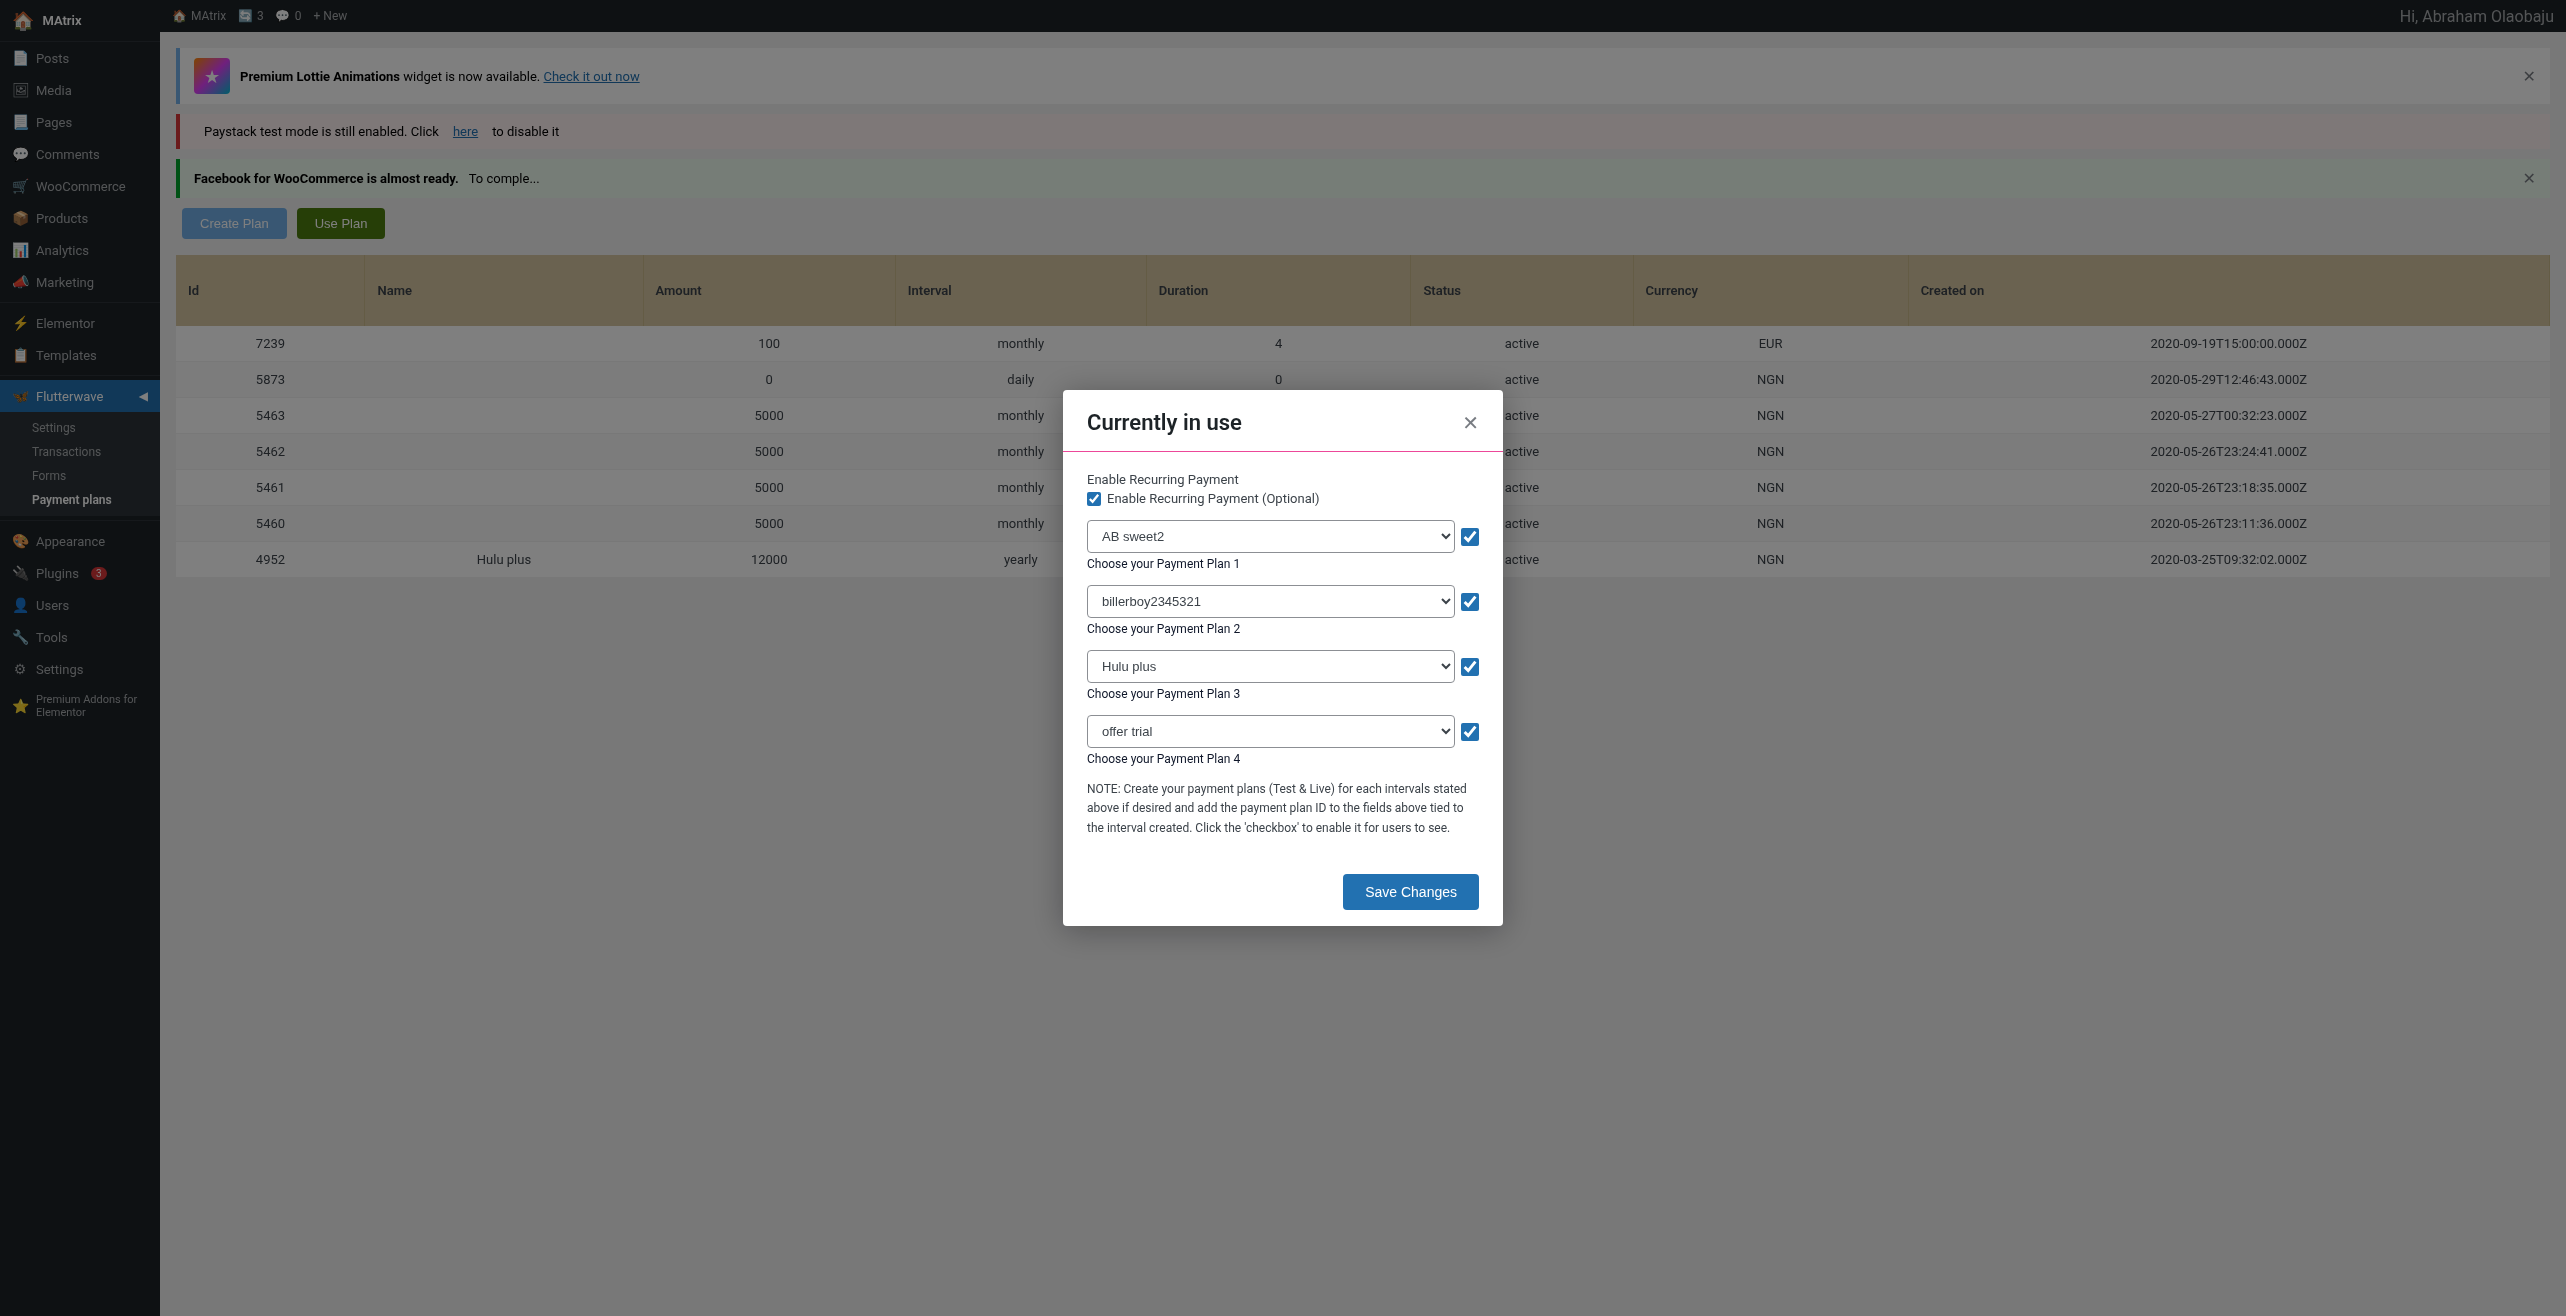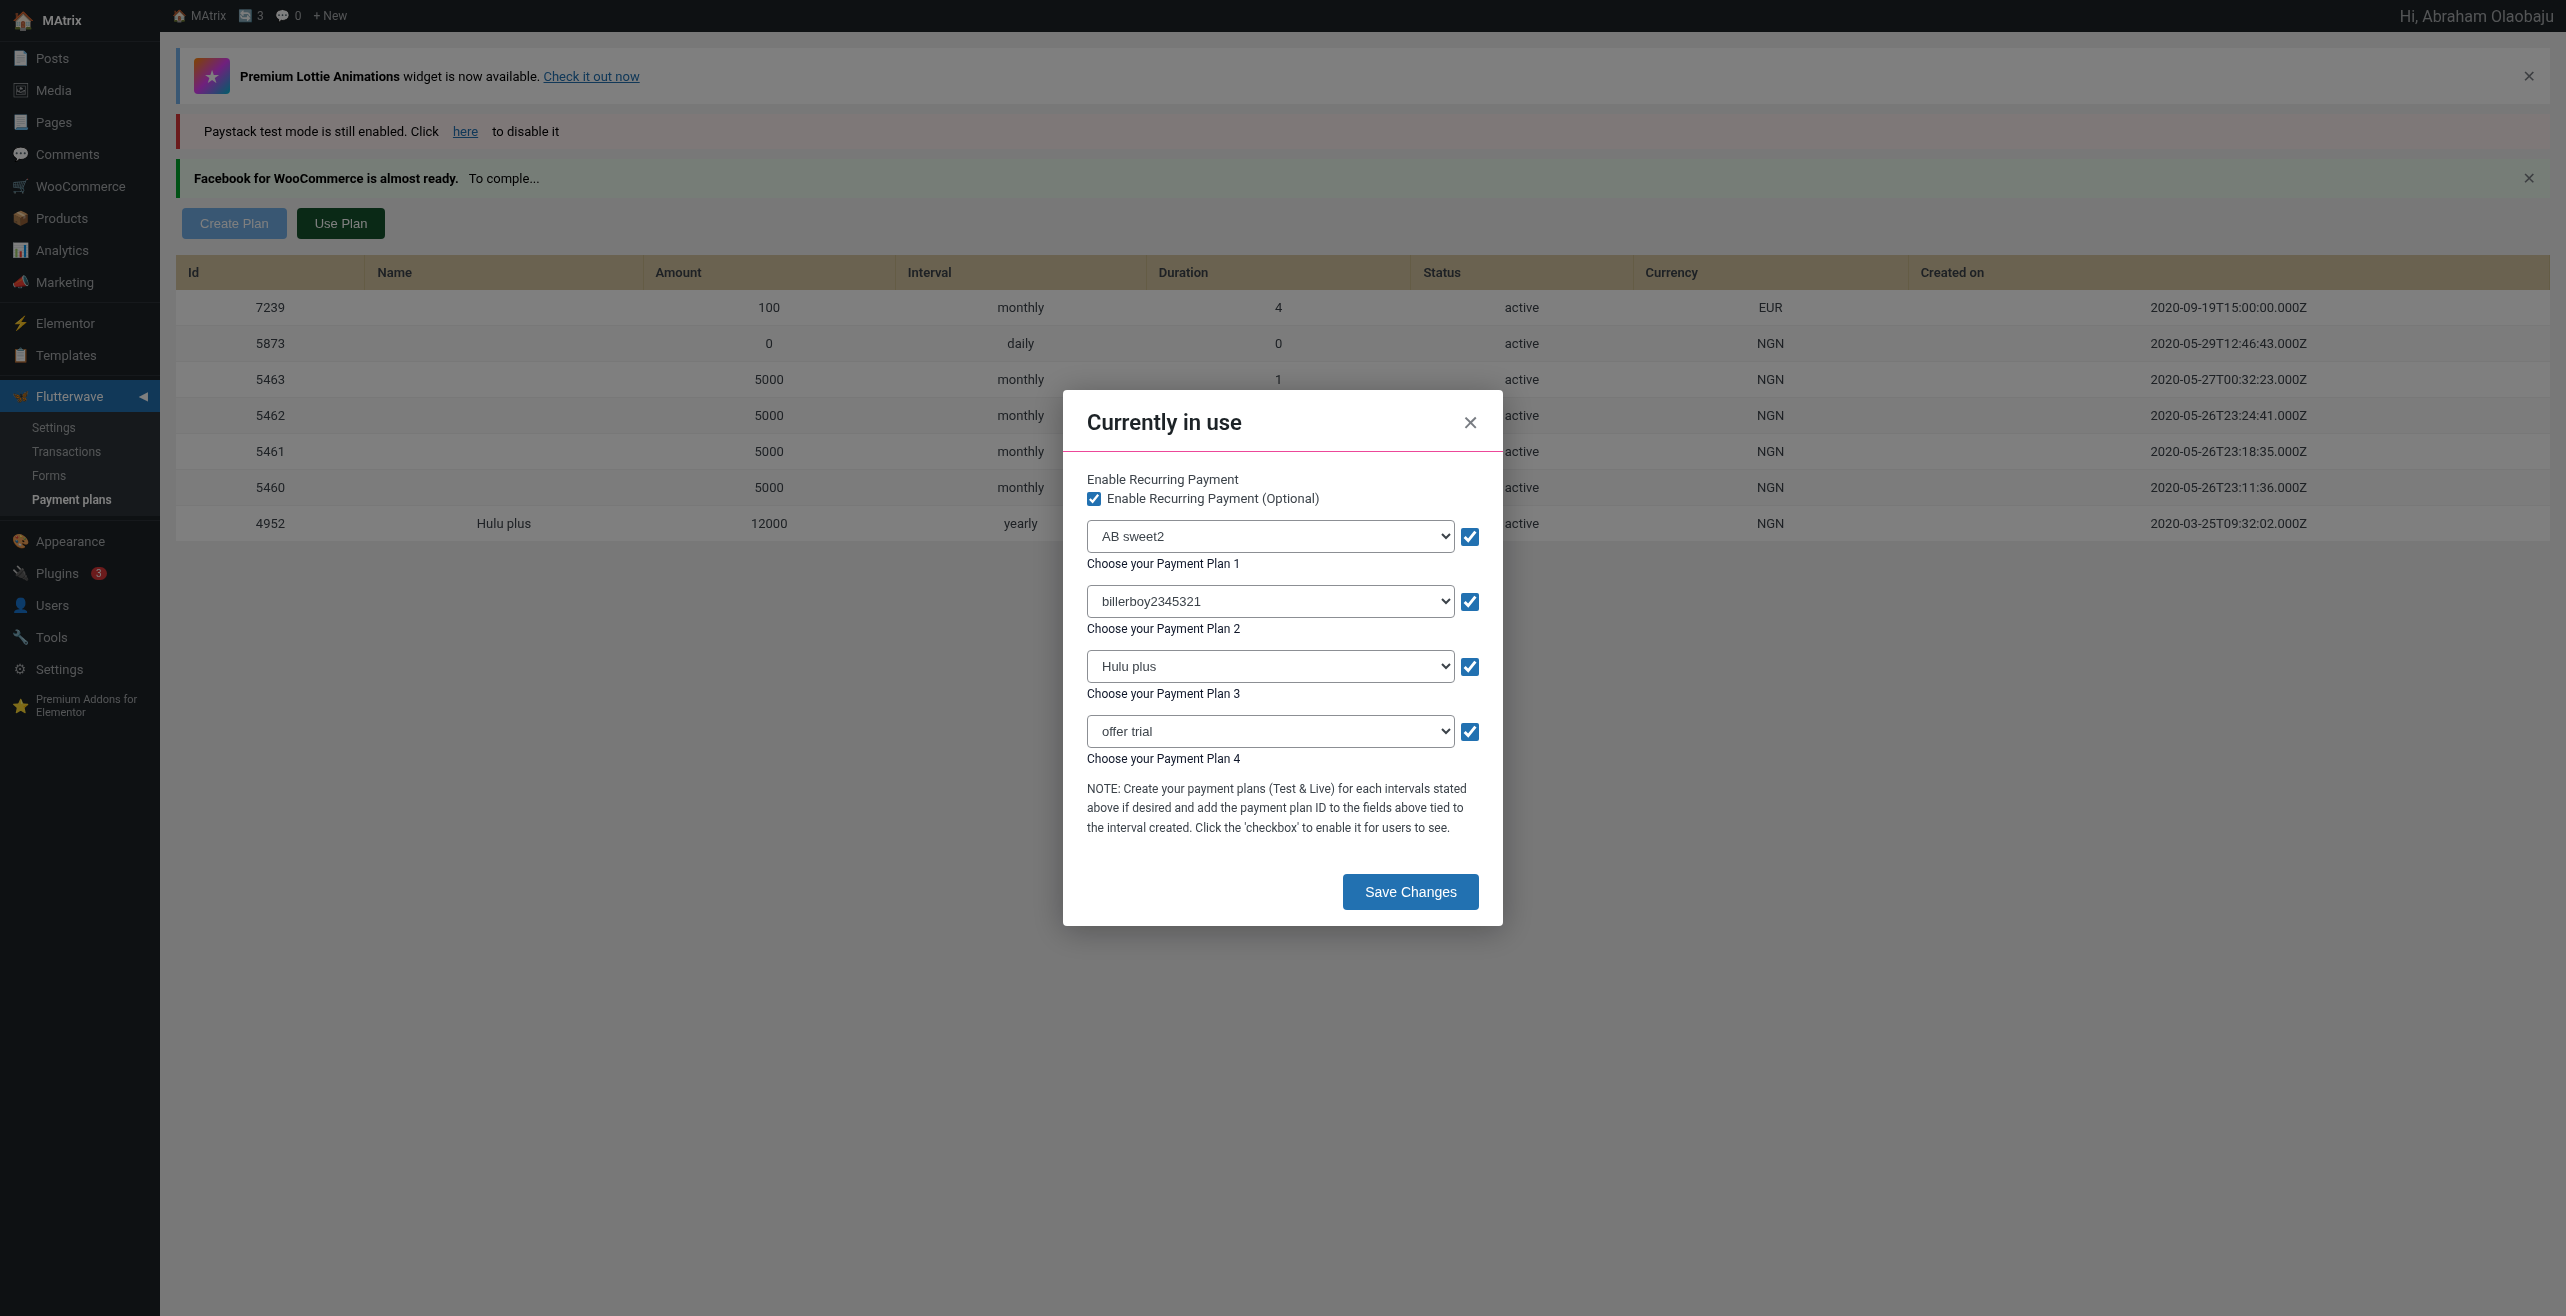--- a/index.html
+++ b/index.html
@@ -109,35 +109,35 @@
       background: #72aee6;
       color: #fff;
       border: none;
       padding: 8px 18px;
       border-radius: 4px;
       cursor: pointer;
       font-size: 13px;
       font-weight: 500;
     }
     .btn-secondary {
-      background: #14532d;
+      background: #4d7c0f;
       color: #fff;
       border: none;
       padding: 8px 18px;
       border-radius: 4px;
       cursor: pointer;
       font-size: 13px;
       font-weight: 500;
     }
 
     
     .data-table { width: 100%; border-collapse: collapse; background: #fff; font-size: 13px; }
     .data-table th {
       background: #d5c5a1;
-      padding: 10px 12px;
+      padding: 28px 12px;
       text-align: left;
       font-weight: 600;
       color: #3c434a;
       border-right: 1px solid #c8b98a;
     }
     .data-table td {
       padding: 10px 12px;
       border-bottom: 1px solid #f0f0f1;
       color: #3c434a;
       text-align: left;

